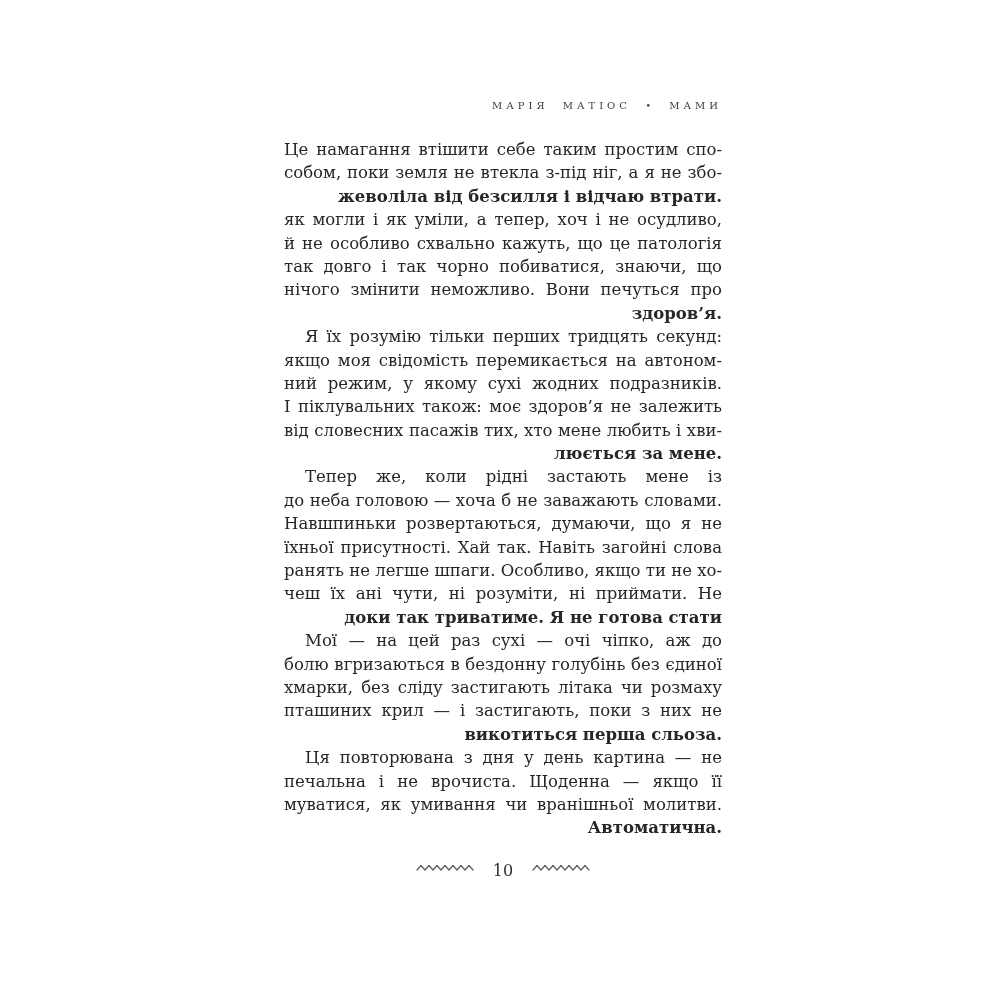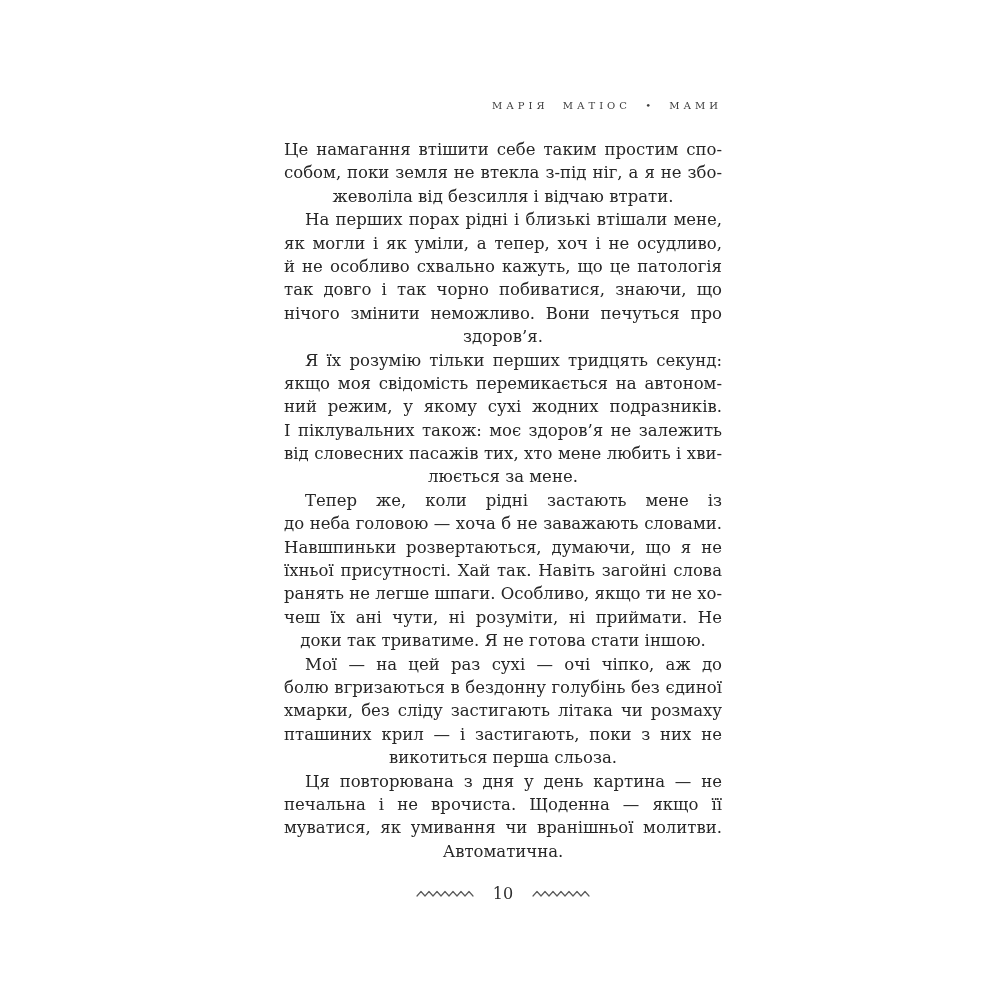--- a/index.html
+++ b/index.html
@@ -32,26 +32,26 @@
   }
   .paragraph { margin: 0; }
   .line {
     height: 23.4px;
     overflow: hidden;
   }
   .line.justify {
     text-align: justify;
     text-align-last: justify;
   }
-  .line.last { text-align: center; }
+  .line.last { text-align: right; font-weight: bold; }
   .line.indent { text-indent: 21px; }
   .page-footer {
     margin-top: 23px;
     display: flex;
-    align-items: center;
+    align-items: flex-start;
     justify-content: center;
     gap: 19px;
   }
   .page-number {
     font-size: 16px;
     color: #2e2e2e;
     line-height: 1;
   }
   .squiggle { display: block; }
   .squiggle polyline {
@@ -71,21 +71,20 @@
     <span>МАРІЯ МАТІОС  •  МАМИ</span>
   </div>
 
   <div class="body-text">
       <div class="paragraph">
         <div class="line justify">Це намагання втішити себе таким простим спо-</div>
         <div class="line justify">собом, поки земля не втекла з-під ніг, а я не збо-</div>
         <div class="line last">жеволіла від безсилля і відчаю втрати.</div>
       </div>
       <div class="paragraph">
-        <div class="line justify indent">На перших порах рідні і близькі втішали мене,</div>
         <div class="line justify">як могли і як уміли, а тепер, хоч і не осудливо, але</div>
         <div class="line justify">й не особливо схвально кажуть, що це патологія —</div>
         <div class="line justify">так довго і так чорно побиватися, знаючи, що вже</div>
         <div class="line justify">нічого змінити неможливо. Вони печуться про моє</div>
         <div class="line last">здоров’я.</div>
       </div>
       <div class="paragraph">
         <div class="line justify indent">Я їх розумію тільки перших тридцять секунд:</div>
         <div class="line justify">якщо моя свідомість перемикається на автоном-</div>
         <div class="line justify">ний режим, у якому сухі жодних подразників.</div>

